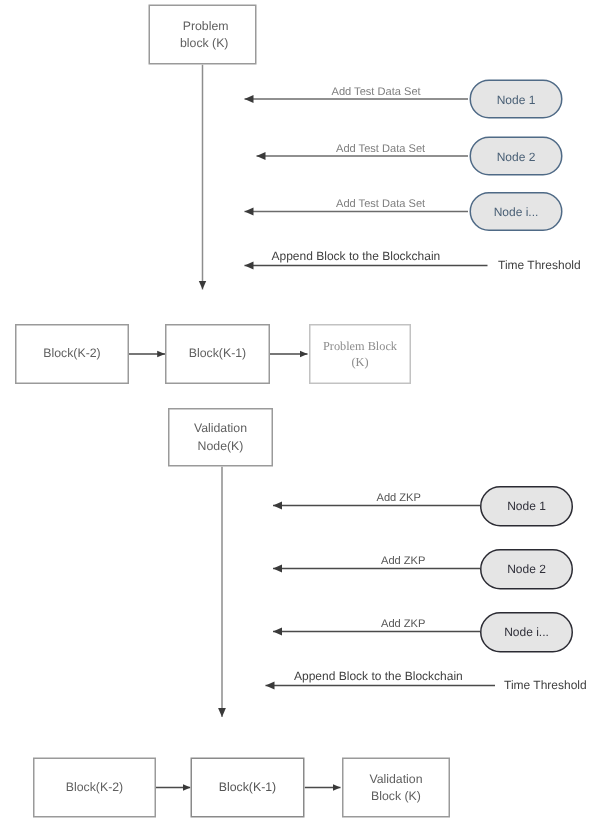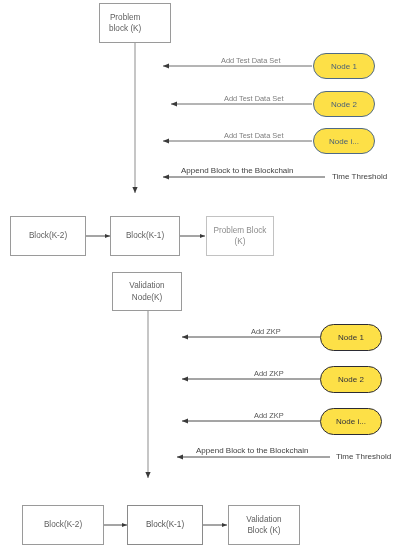--- a/index.html
+++ b/index.html
@@ -31,32 +31,32 @@
     box-sizing: border-box;
     display: flex;
     align-items: center;
     background: #ffffff;
     border: 1px solid #9a9a9a;
     color: #5f5f5f;
     font-size: 8.2px;
     line-height: 1.35;
   }
   .rect-box.center { justify-content: center; text-align: center; }
-  .rect-box.leftish { justify-content: flex-start; text-align: center; padding-left: 9px; }
-  .rect-box.pale { border-color: #c2c2c2; color: #8d8d8d; }
+  .rect-box.leftish { justify-content: flex-start; text-align: right; padding-left: 20px; }
+  .rect-box.pale { border-color: #c2c2c2; color: #8d8d8d; font-family: Liberation Serif, serif; }
   .rect-box.dark-edge { border-color: #8a8a8a; color: #555555; }
 
   
   .node-pill {
     position: absolute;
     box-sizing: border-box;
     display: flex;
     align-items: center;
     justify-content: center;
-    background: #fde047;
+    background: #e5e5e5;
     border-radius: 16px;
     font-size: 8px;
     text-align: center;
   }
   .node-pill.blue {
     border: 1.2px solid #4f6a86;
     color: #4a6076;
   }
   .node-pill.dark {
     border: 1.4px solid #2b2b33;

